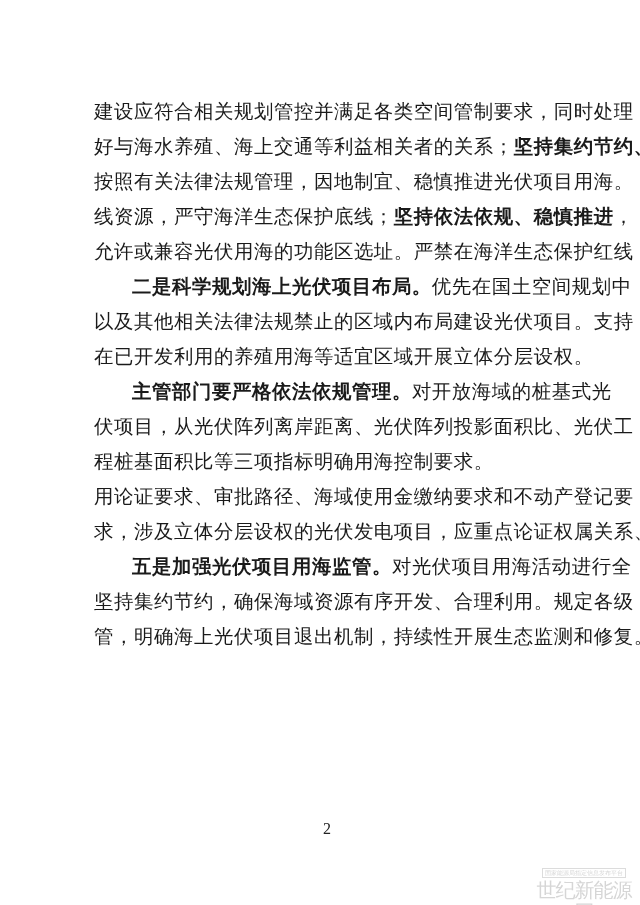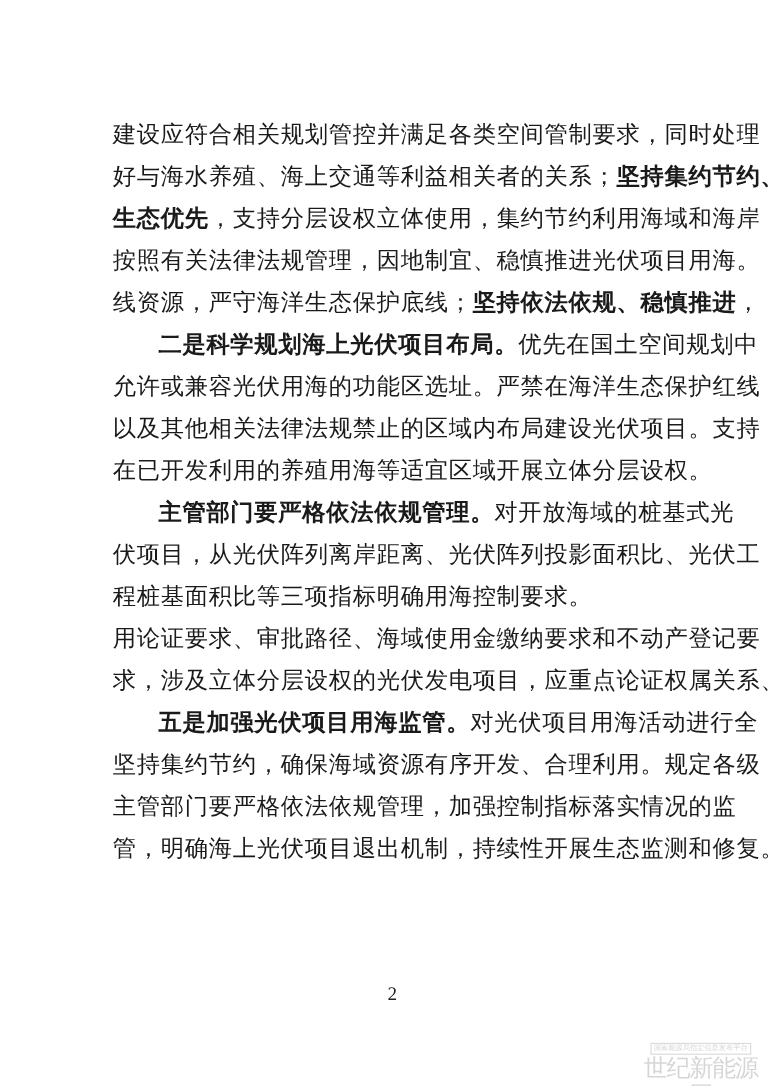--- a/index.html
+++ b/index.html
@@ -30,34 +30,31 @@
 <div class="page">
   <div class="body-text">
 
     <div class="line">
       <span>建设应符合相关规划管控并满足各类空间管制要求，同时处理</span>
     </div>
     <div class="line">
       <span>好与海水养殖、海上交通等利益相关者的关系；</span><span class="b">坚持集约节约、</span>
     </div>
     <div class="line">
-      <span class="b">生态优先</span><span>，支持分层设权立体使用，集约节约利用海域和海岸</span>
-    </div>
-    <div class="line">
       <span>按照有关法律法规管理，因地制宜、稳慎推进光伏项目用海。</span>
     </div>
     <div class="line">
       <span>线资源，严守海洋生态保护底线；</span><span class="b">坚持依法依规、稳慎推进</span><span>，</span>
     </div>
 
     <div>
+      <div class="line">允许或兼容光伏用海的功能区选址。严禁在海洋生态保护红线</div>
       <div class="line indent">
         <span class="b">二是科学规划海上光伏项目布局。</span><span>优先在国土空间规划中</span>
       </div>
-      <div class="line">允许或兼容光伏用海的功能区选址。严禁在海洋生态保护红线</div>
       <div class="line">以及其他相关法律法规禁止的区域内布局建设光伏项目。支持</div>
       <div class="line">在已开发利用的养殖用海等适宜区域开展立体分层设权。</div>
     </div>
 
     <div>
       <div class="line indent">
         <span class="b">主管部门要严格依法依规管理。</span><span>对开放海域的桩基式光</span>
       </div>
       <div class="line">伏项目，从光伏阵列离岸距离、光伏阵列投影面积比、光伏工</div>
       <div class="line">程桩基面积比等三项指标明确用海控制要求。</div>
@@ -66,21 +63,20 @@
     <div>
       <div class="line">用论证要求、审批路径、海域使用金缴纳要求和不动产登记要</div>
       <div class="line">求，涉及立体分层设权的光伏发电项目，应重点论证权属关系、</div>
     </div>
 
     <div>
       <div class="line indent">
         <span class="b">五是加强光伏项目用海监管。</span><span>对光伏项目用海活动进行全</span>
       </div>
       <div class="line">坚持集约节约，确保海域资源有序开发、合理利用。规定各级</div>
-      <div class="line">主管部门要严格依法依规管理，加强控制指标落实情况的监</div>
       <div class="line">管，明确海上光伏项目退出机制，持续性开展生态监测和修复。</div>
     </div>
   </div>
 
   <div class="page-number">2</div>
 
   <div class="watermark">
     <div><span class="wm-top">国家能源局指定信息发布平台</span></div>
     <div class="wm-main">世纪新能源网</div>
 

